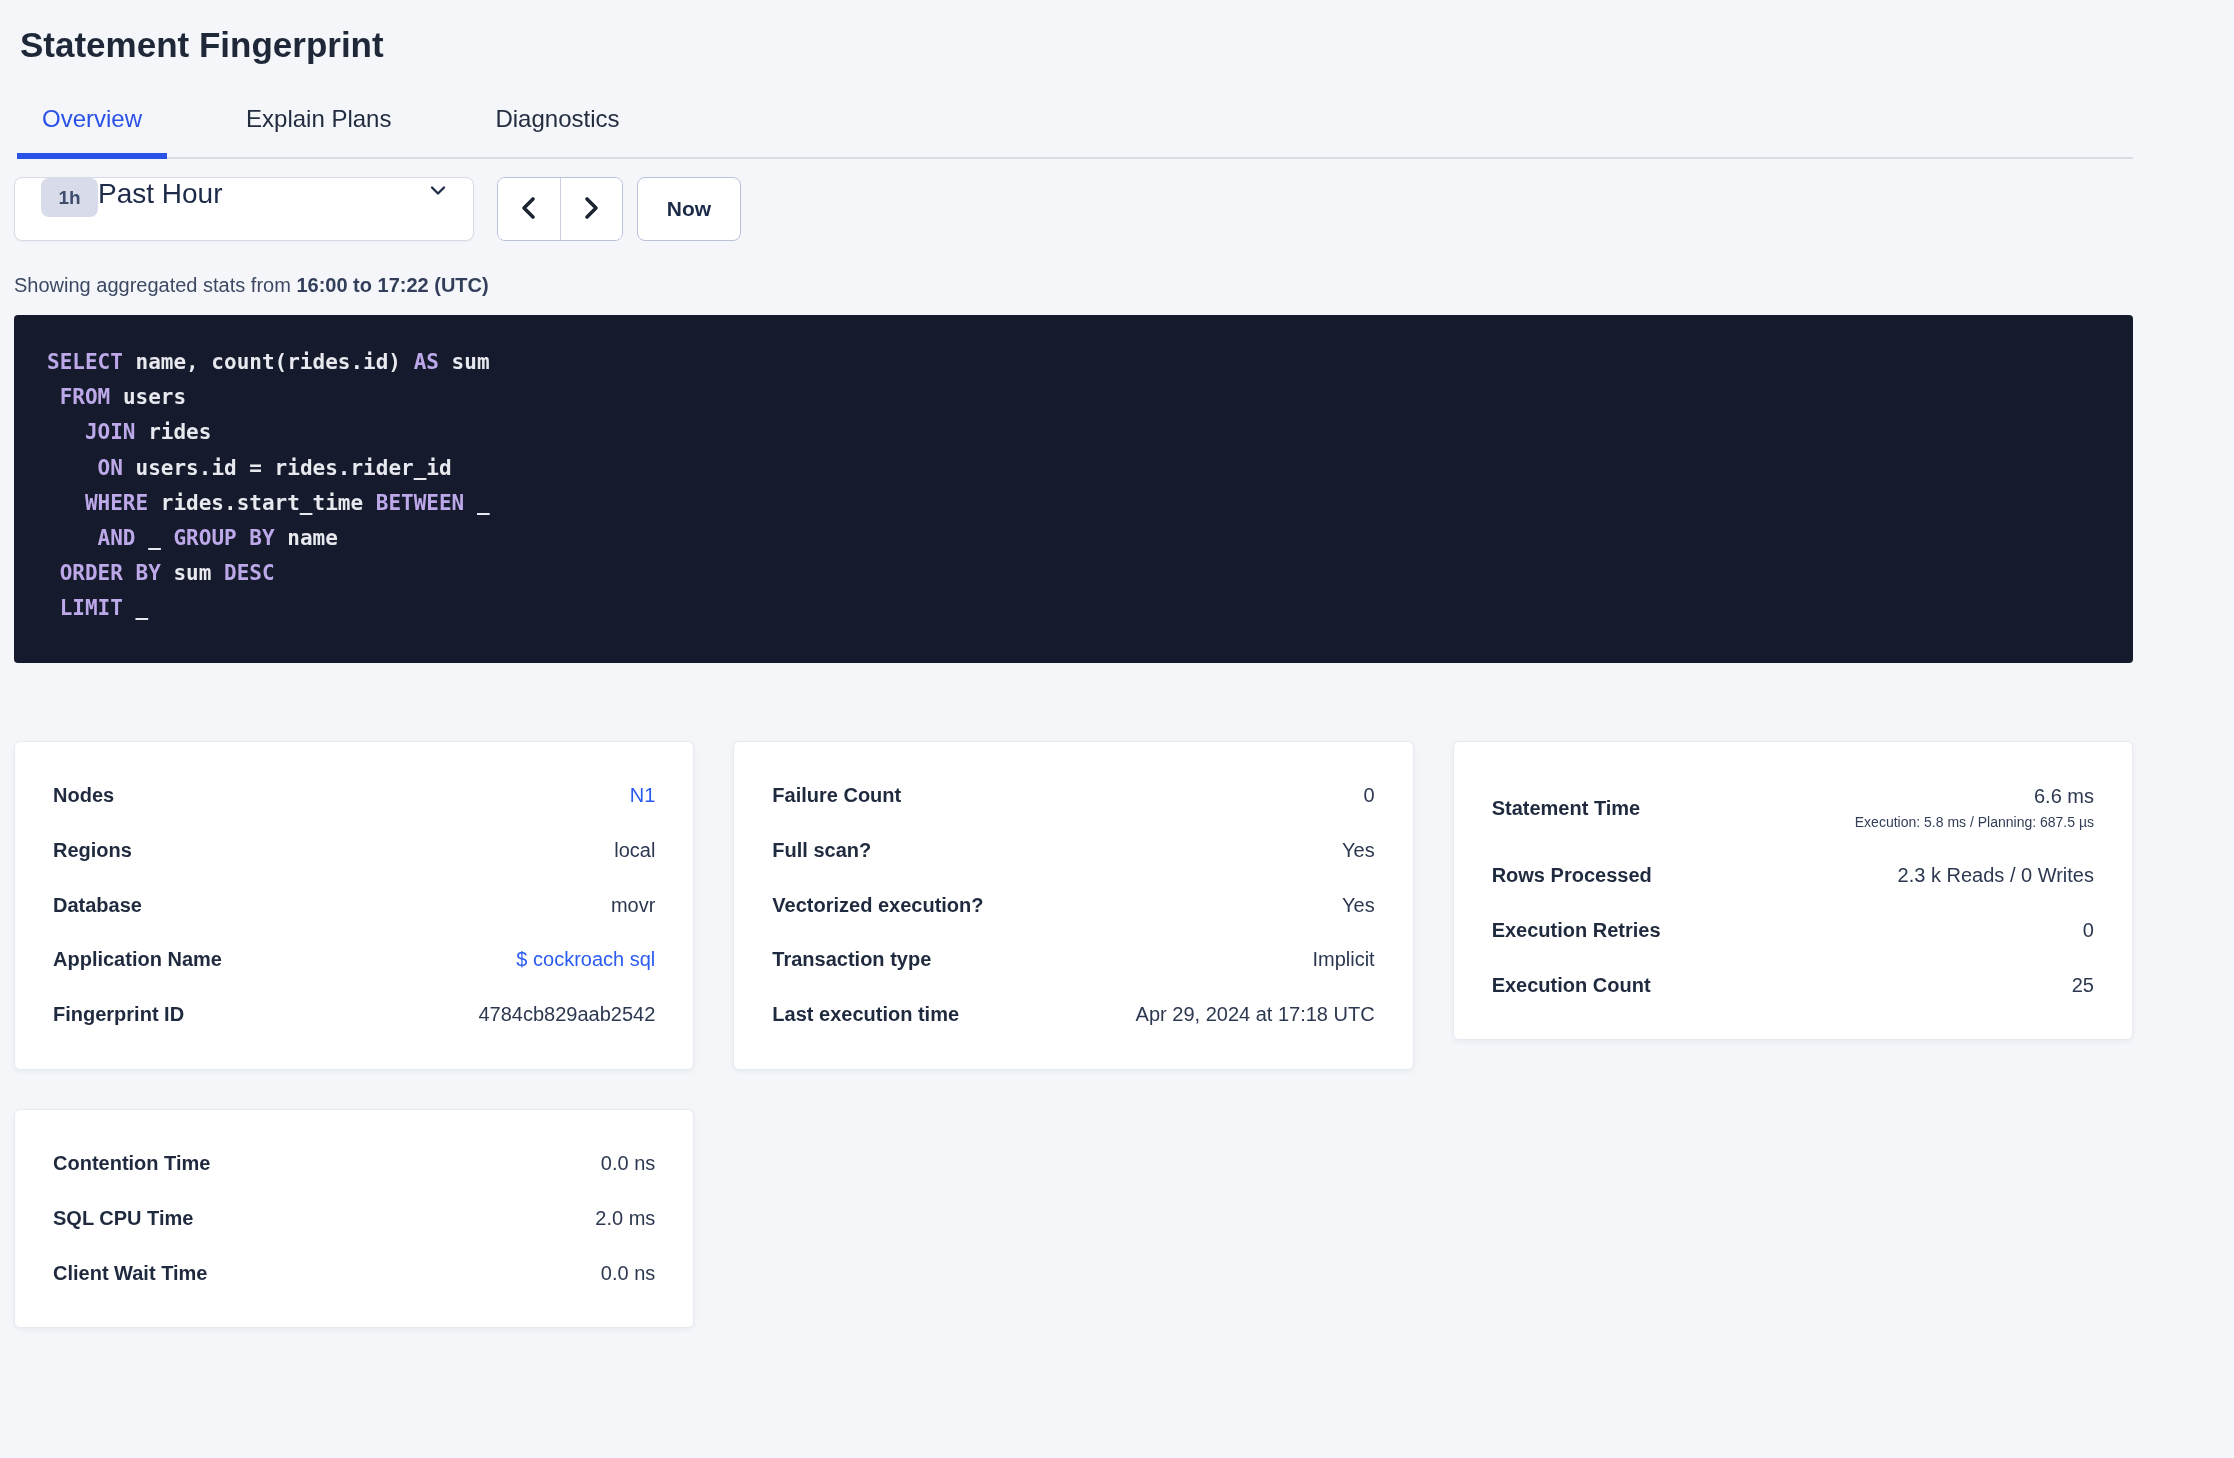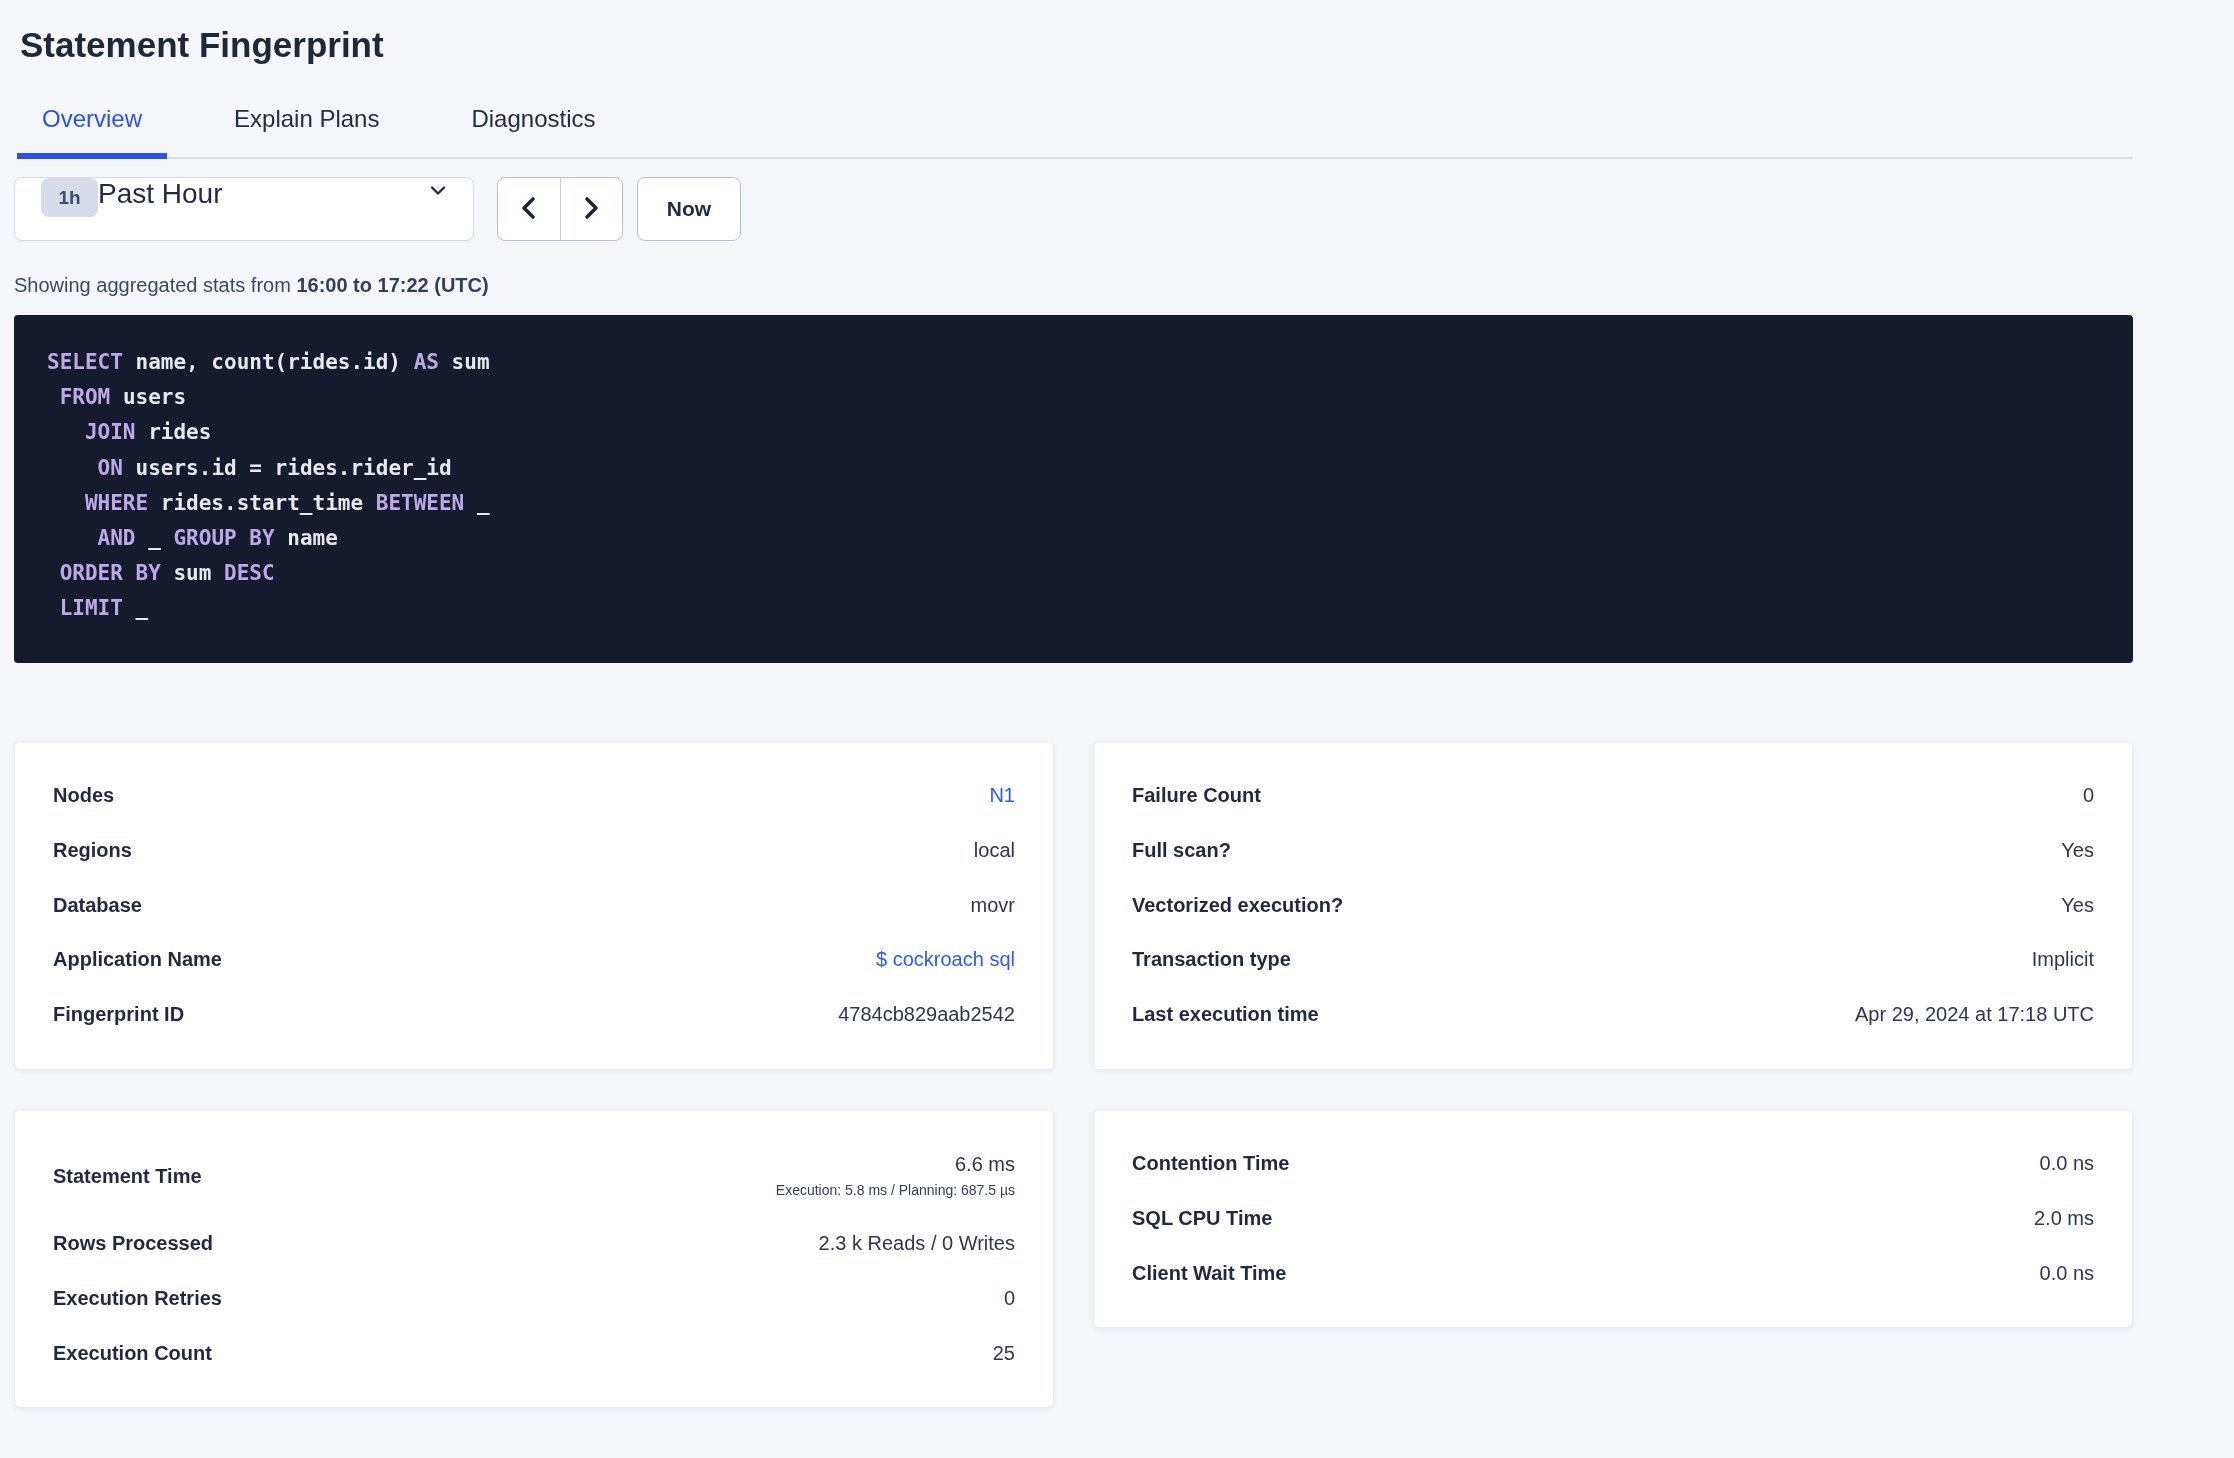--- a/index.html
+++ b/index.html
@@ -32,21 +32,21 @@
   
   .page-title{
     margin:27px 0 0 6px;
     font-size:35px;line-height:36px;font-weight:700;
     color:var(--ink-strong);
   }
 
   
   .tabs{
     margin-top:42px;margin-left:3px;
-    display:flex;gap:42px;
+    display:flex;gap:54px;
     border-bottom:2px solid var(--divider);
   }
   .tab{
     font-size:24px;line-height:24px;
     padding:2px 25px 22px;
     color:#232d40;
     cursor:pointer;
     border-bottom:6px solid transparent;
     margin-bottom:-2px;
   }
@@ -105,21 +105,21 @@
     font-size:21px;line-height:35.2px;font-weight:700;
     color:var(--sql-plain);
     white-space:pre;
   }
   .sql-code .kw{color:var(--sql-kw);}
   .sql-code .pl{color:var(--sql-plain);}
 
   
   .cards{
     margin-top:78px;
-    display:grid;grid-template-columns:1fr 1fr;
+    display:grid;grid-template-columns:1fr 1fr 1fr;
     column-gap:39px;row-gap:39px;
     align-items:start;
   }
   .card{
     background:#fff;
     border:1px solid var(--card-border);
     border-radius:6px;
     box-shadow:0 2px 5px rgba(20,30,60,.05);
     padding:27px 38px;
   }

